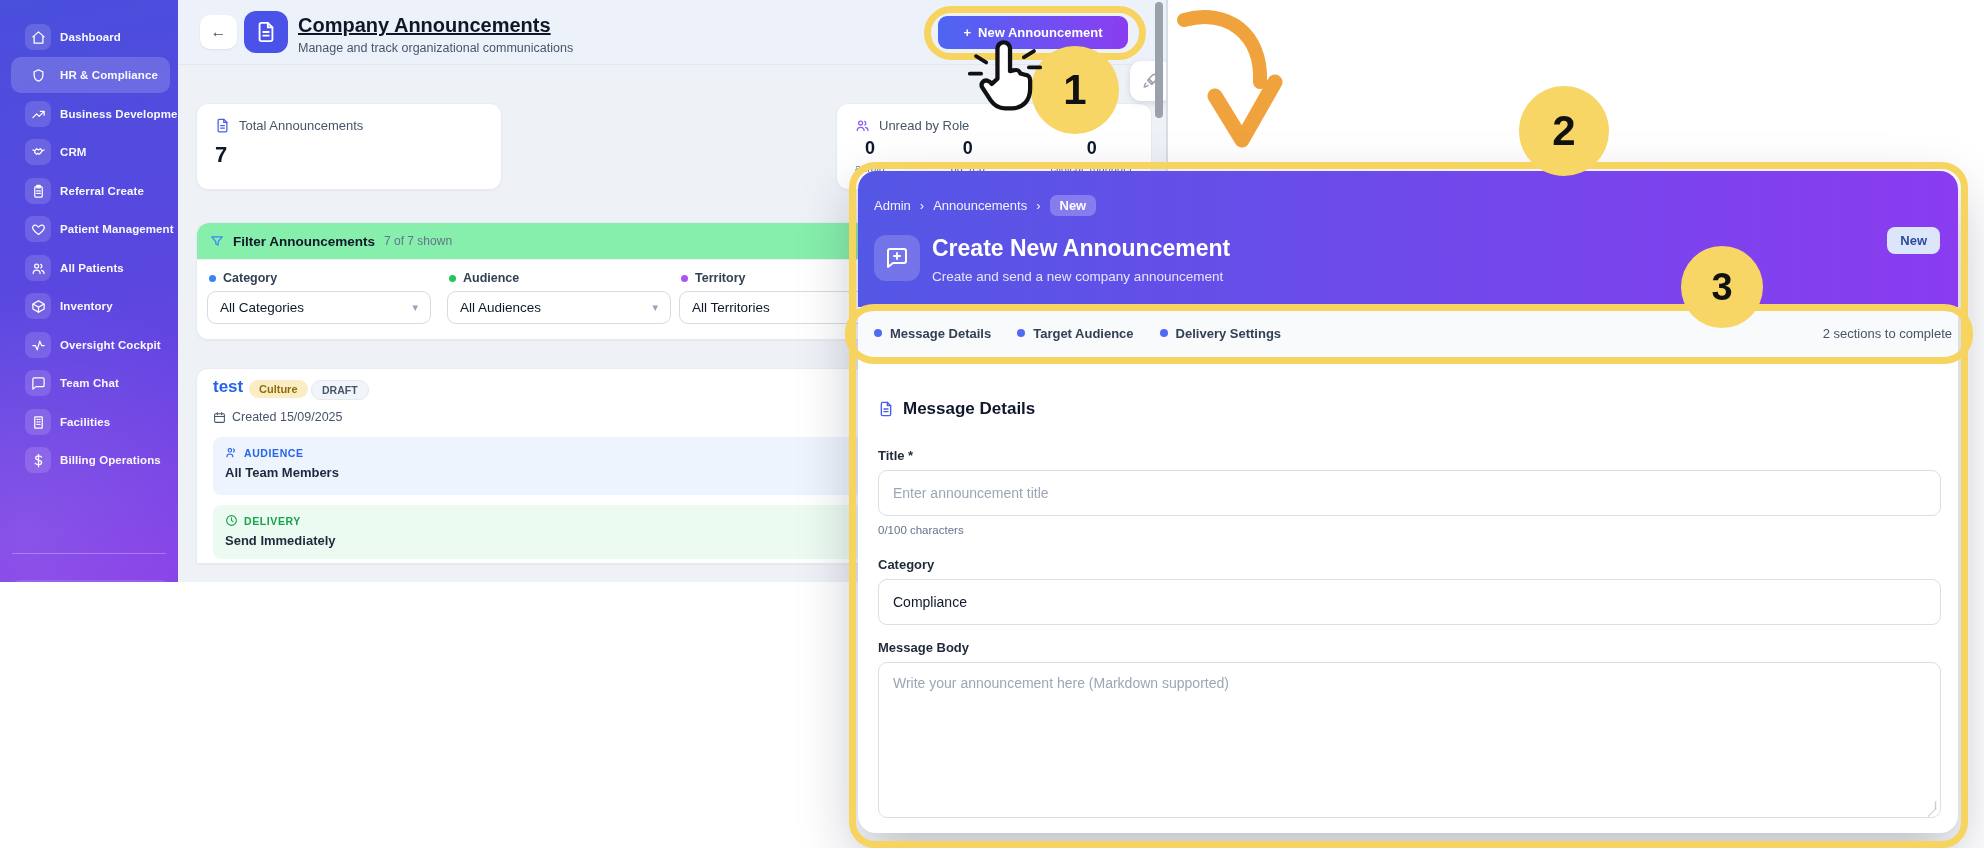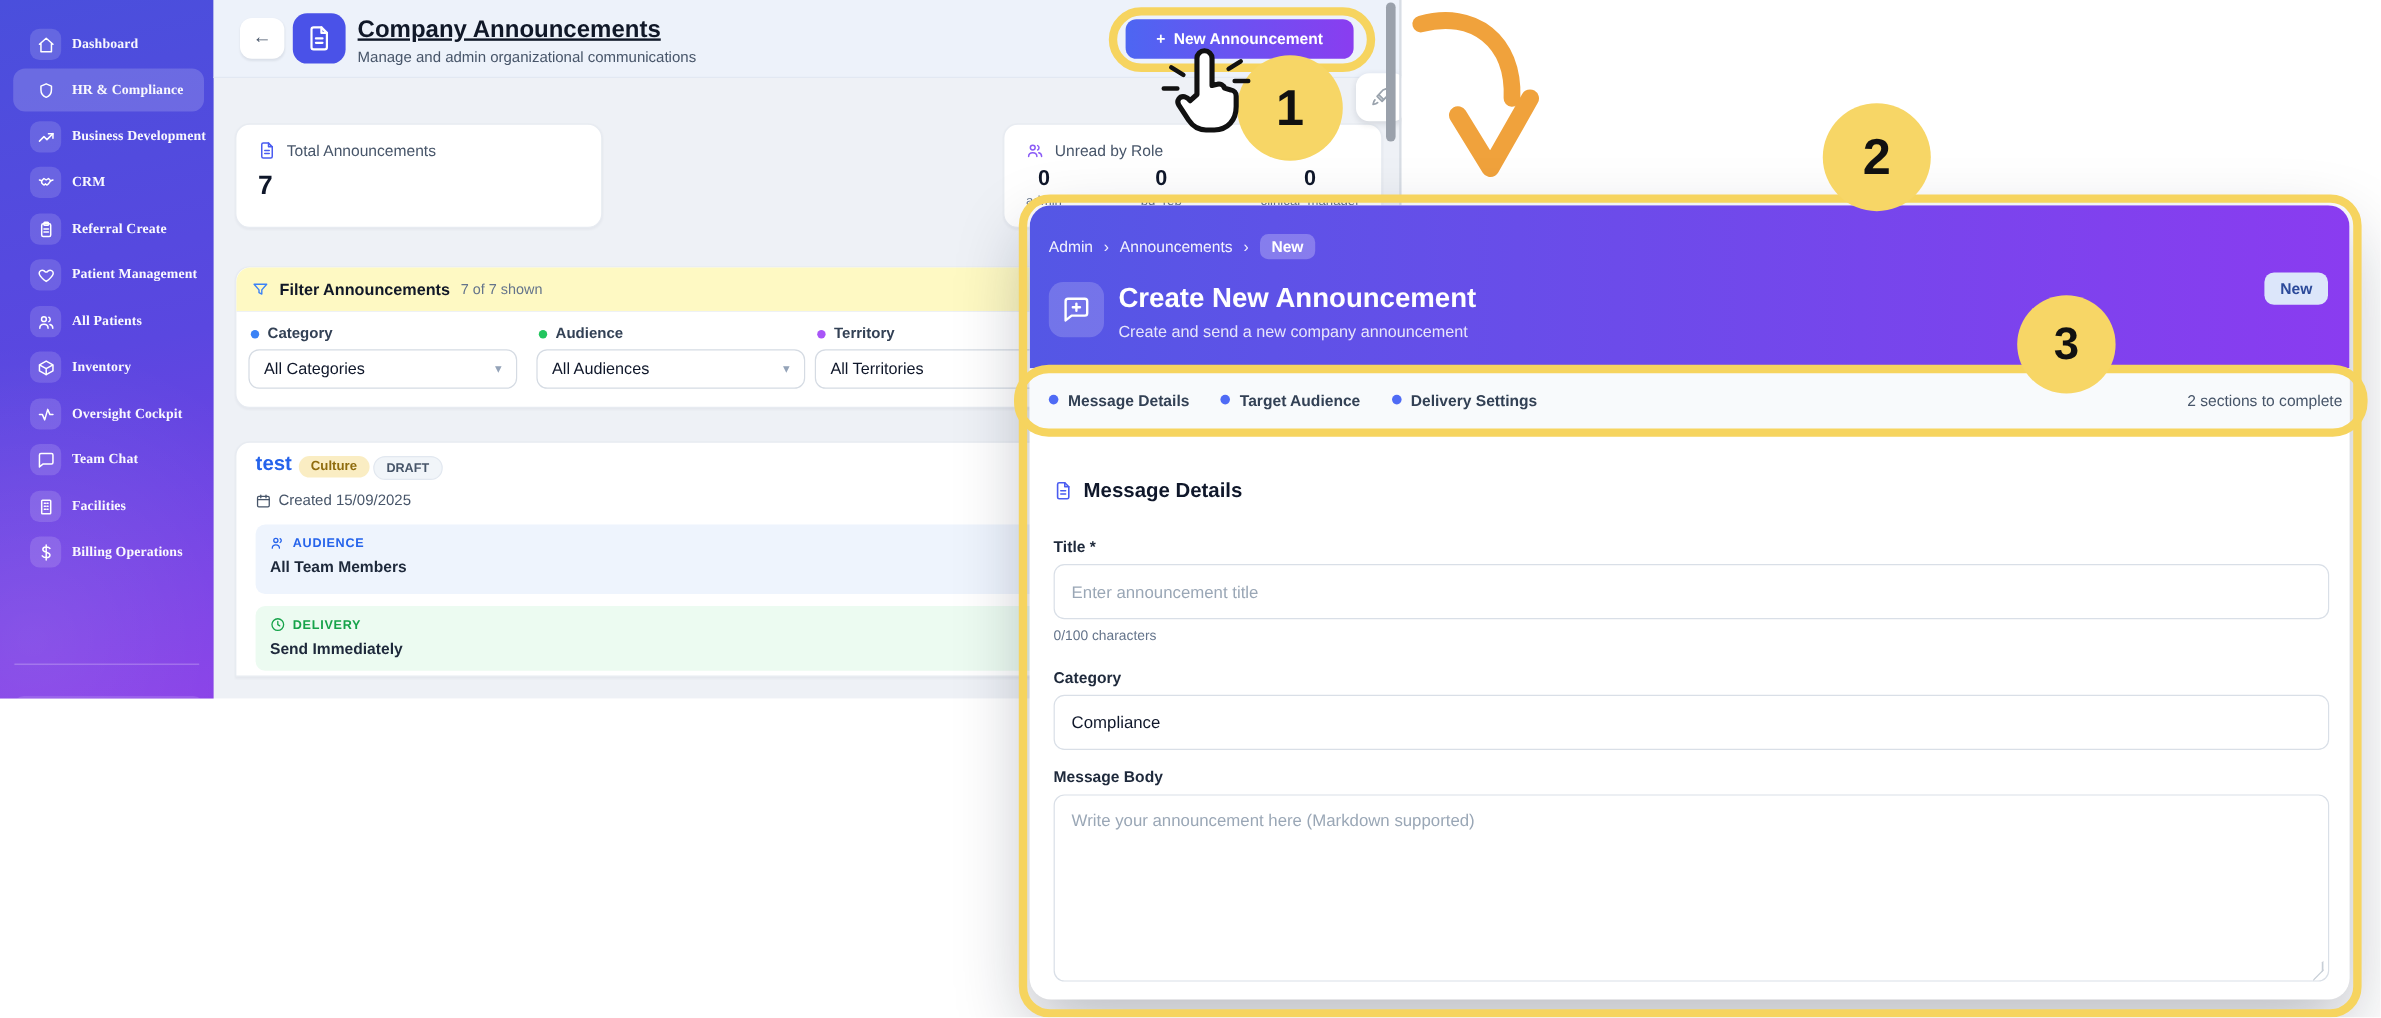--- a/index.html
+++ b/index.html
@@ -8,21 +8,21 @@
   .abs{position:absolute;}
   svg{display:block;}
 
   
   .app{left:0;top:0;width:1168px;height:582px;background:#eef1f6;overflow:hidden;z-index:1;}
   .app-edge{left:1166px;top:0;width:2px;height:582px;background:#d8dde4;}
 
   
   .sidebar{left:0;top:0;width:178px;height:606px;
     background:radial-gradient(circle at 15% 88%, rgba(255,255,255,.10), transparent 45%),
-               linear-gradient(168deg,#4a4fdc 0%,#5a47e0 48%,#8a3ce8 100%);overflow:hidden;font-family:Liberation Serif, serif;}
+               linear-gradient(168deg,#4a4fdc 0%,#5a47e0 48%,#8a3ce8 100%);overflow:hidden;}
   .sb-item{left:0;width:178px;height:30px;display:flex;align-items:center;cursor:pointer;}
   .sb-ic{position:absolute;left:25px;width:26px;height:26px;border-radius:8px;
     background:rgba(255,255,255,.14);display:flex;align-items:center;justify-content:center;color:#fff;}
   .sb-label{position:absolute;left:60px;color:rgba(255,255,255,.96);font-size:11.5px;font-weight:700;letter-spacing:.1px;white-space:nowrap;}
   .sb-active{left:11px;top:57px;width:159px;height:36px;border-radius:10px;background:rgba(255,255,255,.17);}
   .sb-divider{left:12px;top:553px;width:154px;height:1px;background:rgba(255,255,255,.28);}
   .signout{left:11px;top:580px;width:159px;height:34px;border-radius:9px;background:rgba(255,255,255,.13);}
 
   
   .band{left:178px;top:0;width:990px;height:64px;background:#edf2fa;border-bottom:1px solid #e2e8f2;}
@@ -40,21 +40,21 @@
   
   .card{background:#fff;border:1px solid #e7ebf1;border-radius:12px;box-shadow:0 1px 2px rgba(15,23,42,.04);}
   .stat-label-row{position:absolute;left:18px;top:14px;display:flex;align-items:center;gap:9px;
     font-size:13px;color:#475569;font-weight:500;}
   .stat-value{position:absolute;left:18px;top:38px;font-size:22px;font-weight:700;color:#0f172a;}
   .role-col{text-align:center;}
   .role-count{font-size:18px;font-weight:700;color:#0f172a;}
   .role-name{font-size:11px;color:#64748b;margin-top:3px;}
 
   
-  .filter-head{position:absolute;left:0;top:0;right:0;height:36px;background:#fef9c3;
+  .filter-head{position:absolute;left:0;top:0;right:0;height:36px;background:#86efac;
     border-bottom:1px solid #eef1f5;border-radius:12px 12px 0 0;display:flex;align-items:center;padding-left:13px;gap:9px;}
   .flt-title{font-size:13.5px;font-weight:700;color:#111827;}
   .flt-shown{font-size:12px;color:#64748b;}
   .dot{display:inline-block;width:7px;height:7px;border-radius:50%;margin-right:7px;}
   .flt-label{position:absolute;font-size:12.5px;font-weight:600;color:#334155;display:flex;align-items:center;}
   .select{position:absolute;height:33px;width:224px;border:1px solid #d5dbe3;border-radius:9px;background:#fff;
     display:flex;align-items:center;justify-content:space-between;padding:0 12px;font-size:13.5px;color:#0f172a;cursor:pointer;box-sizing:border-box;gap:44px;}
   .chev{color:#94a3b8;font-size:11px;}
 
   
@@ -241,21 +241,21 @@
     <div class="abs backbtn">
         <span>←</span>
       </div>
     <div class="abs hdr-ic">
       <svg width="22" height="22" viewBox="0 0 24 24" fill="none" stroke="#fff" stroke-width="2" stroke-linecap="round" stroke-linejoin="round">
           <path d="M14 2H7a2 2 0 00-2 2v16a2 2 0 002 2h10a2 2 0 002-2V7z"></path>
           <path d="M14 2v5h5M9 12h6M9 16h6"></path>
         </svg>
     </div>
     <div class="abs hdr-title">Company Announcements</div>
-    <div class="abs hdr-sub">Manage and admin organizational communications</div>
+    <div class="abs hdr-sub">Manage and track organizational communications</div>
     <button class="abs newbtn">
       <span>+</span>
       <span>New Announcement</span>
     </button>
 
     <div class="abs card" style="left:196px;top:103px;width:304px;height:85px">
       <div class="stat-label-row">
           <span>
             <svg width="15" height="15" viewBox="0 0 24 24" fill="none" stroke="#4a5cf0" stroke-width="2" stroke-linecap="round" stroke-linejoin="round">
               <path d="M14 2H7a2 2 0 00-2 2v16a2 2 0 002 2h10a2 2 0 002-2V7z"></path>

